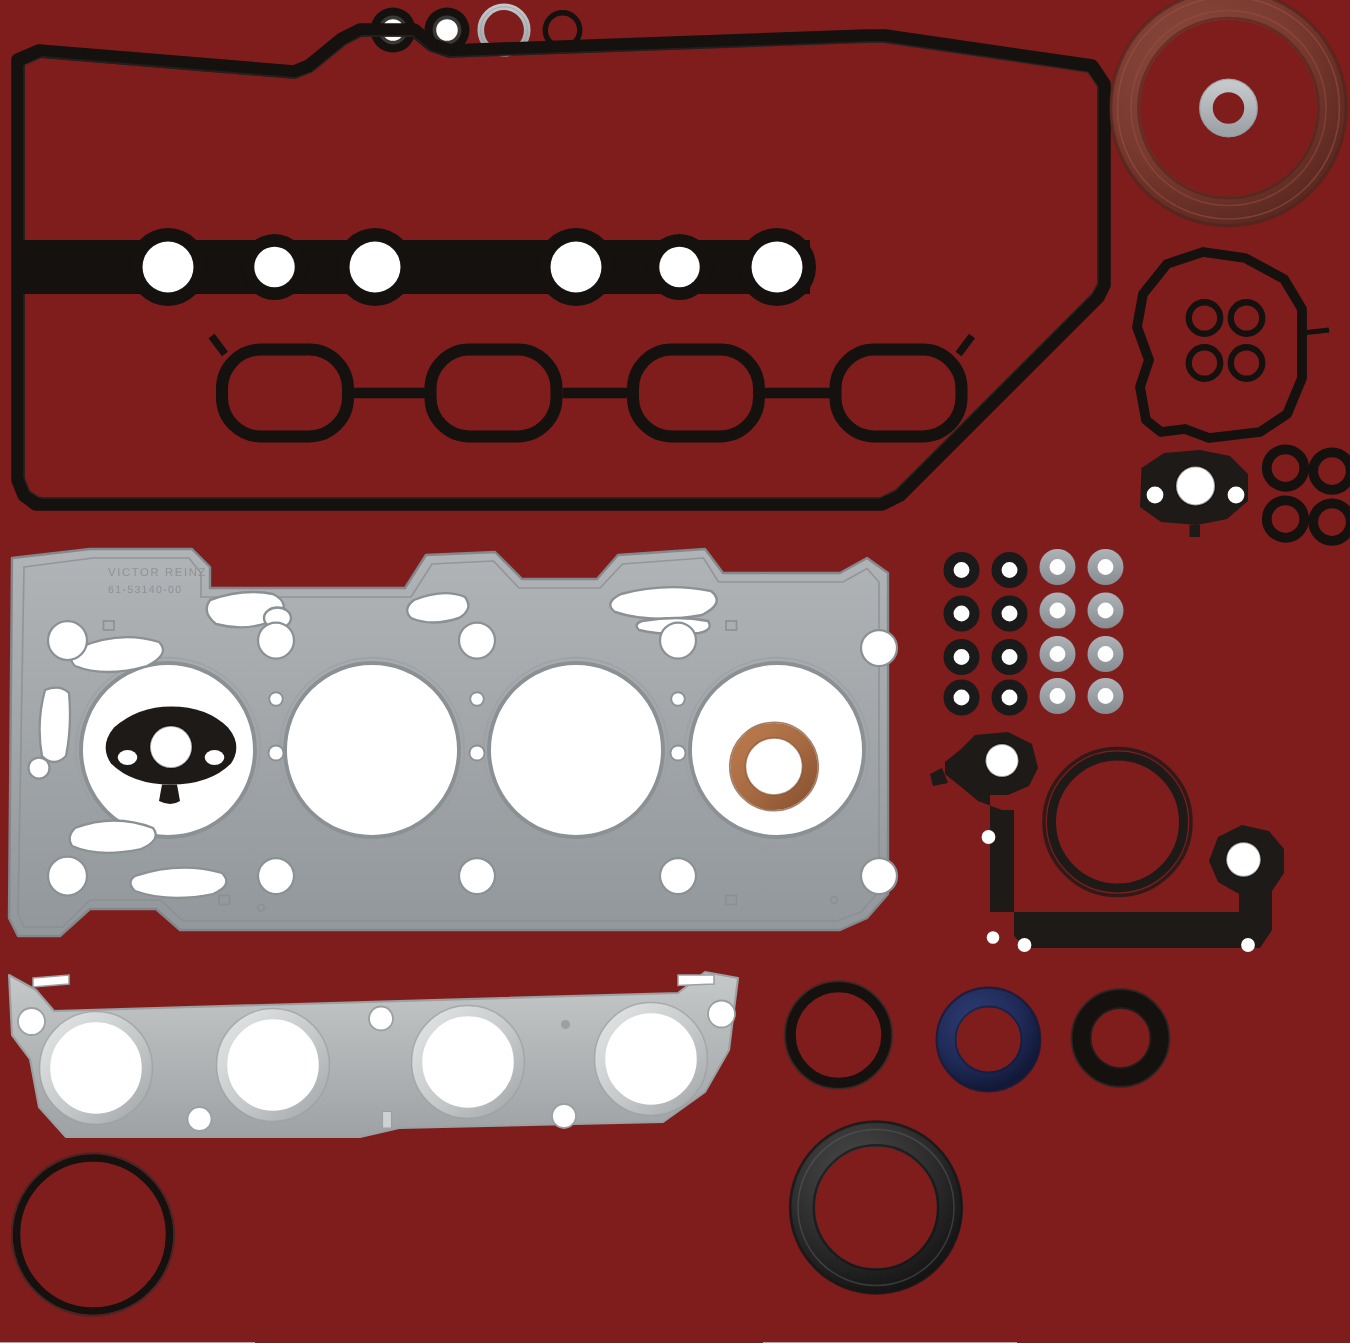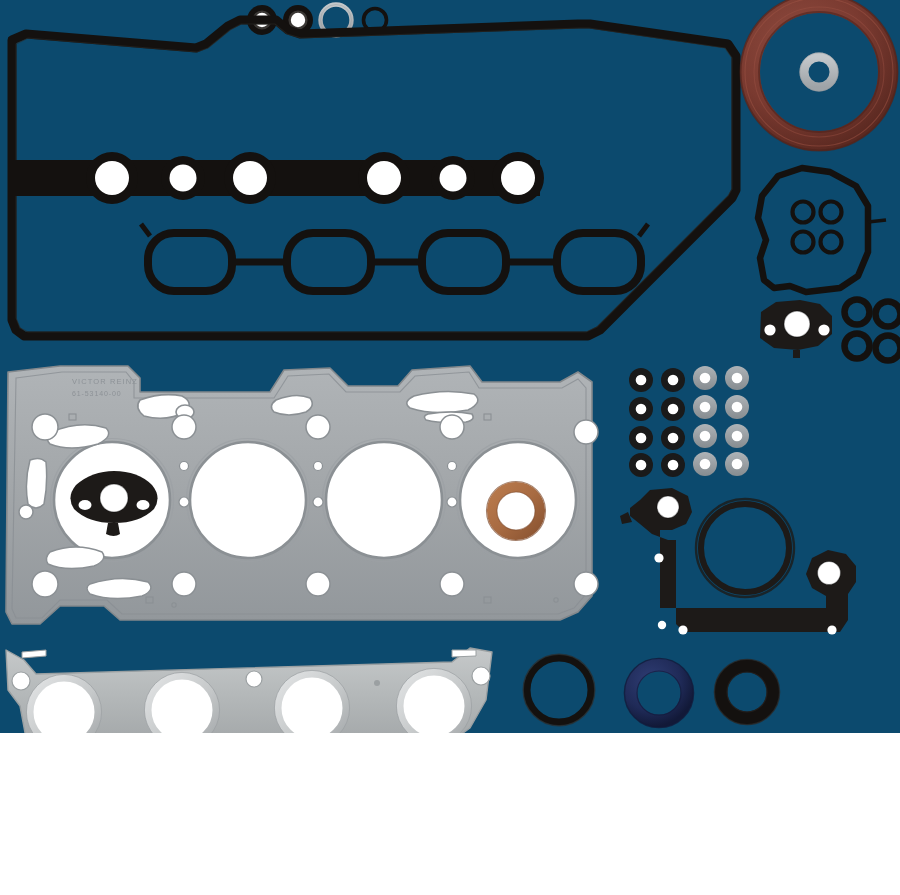--- a/index.html
+++ b/index.html
@@ -7,22 +7,22 @@
     margin: 0;
     padding: 0;
     background: #ffffff;
   }
   body {
     font-family: "Liberation Sans", sans-serif;
   }
   #stage {
     position: relative;
     width: 900px;
-    height: 733px;
-    background: #0c4a6e;
+    height: 895px;
+    background: #7f1d1d;
     overflow: hidden;
   }
   #stage svg.layer {
     position: absolute;
     left: 0;
     top: 0;
     width: 900px;
     height: 895px;
   }
   .part-label {

